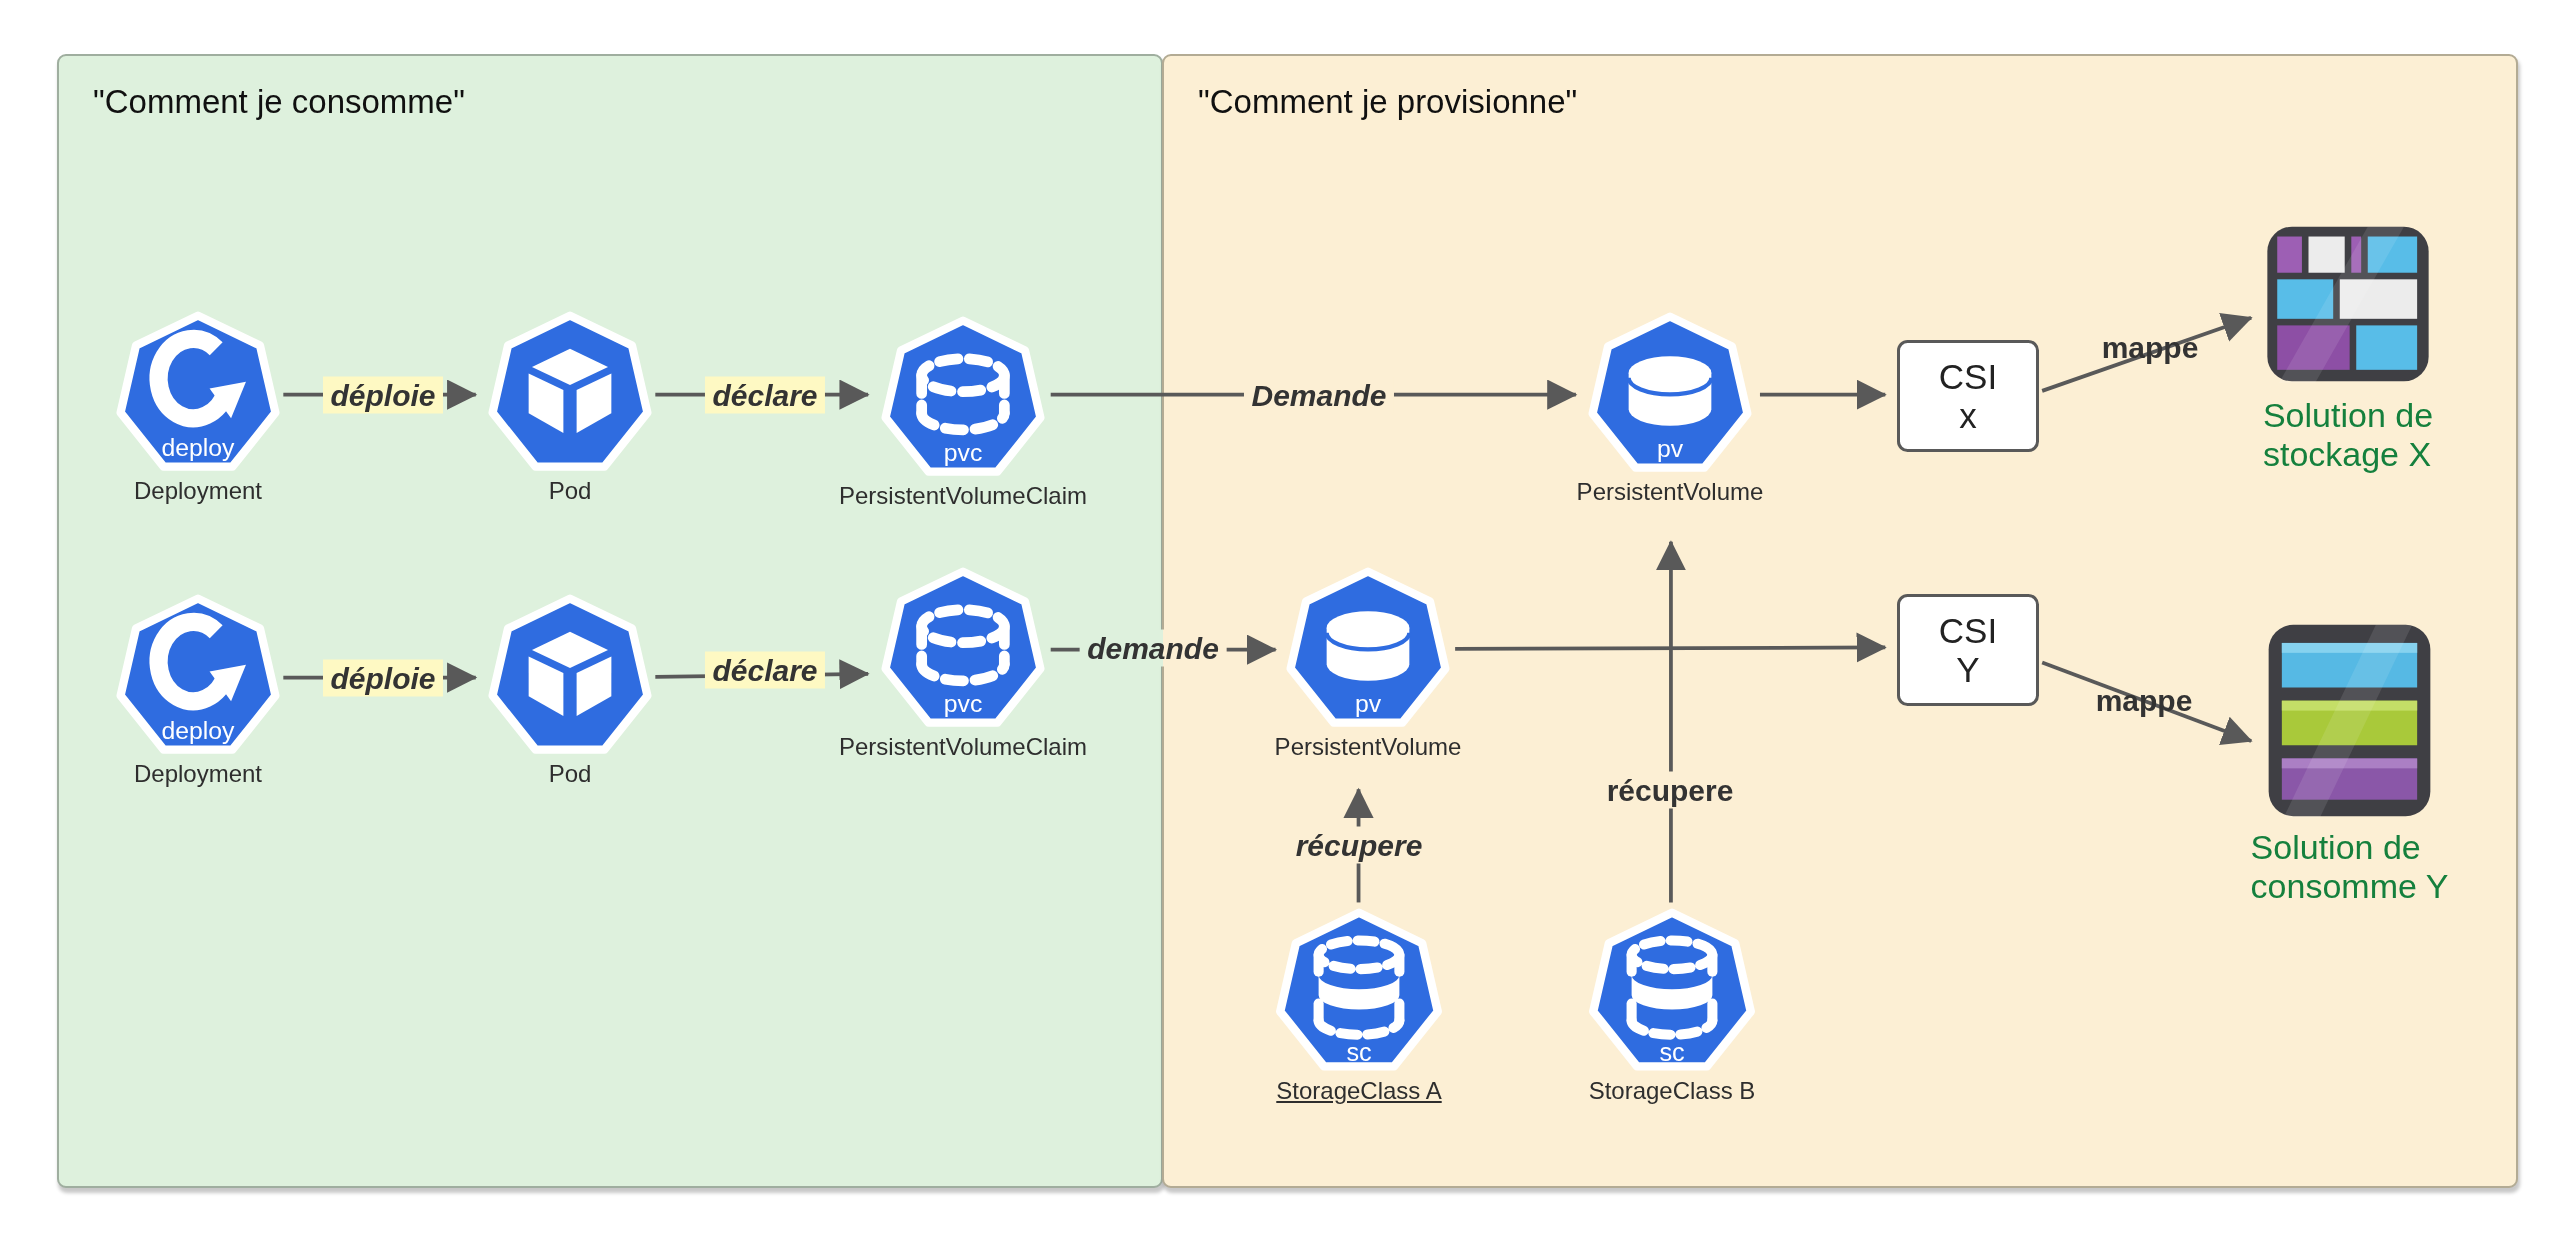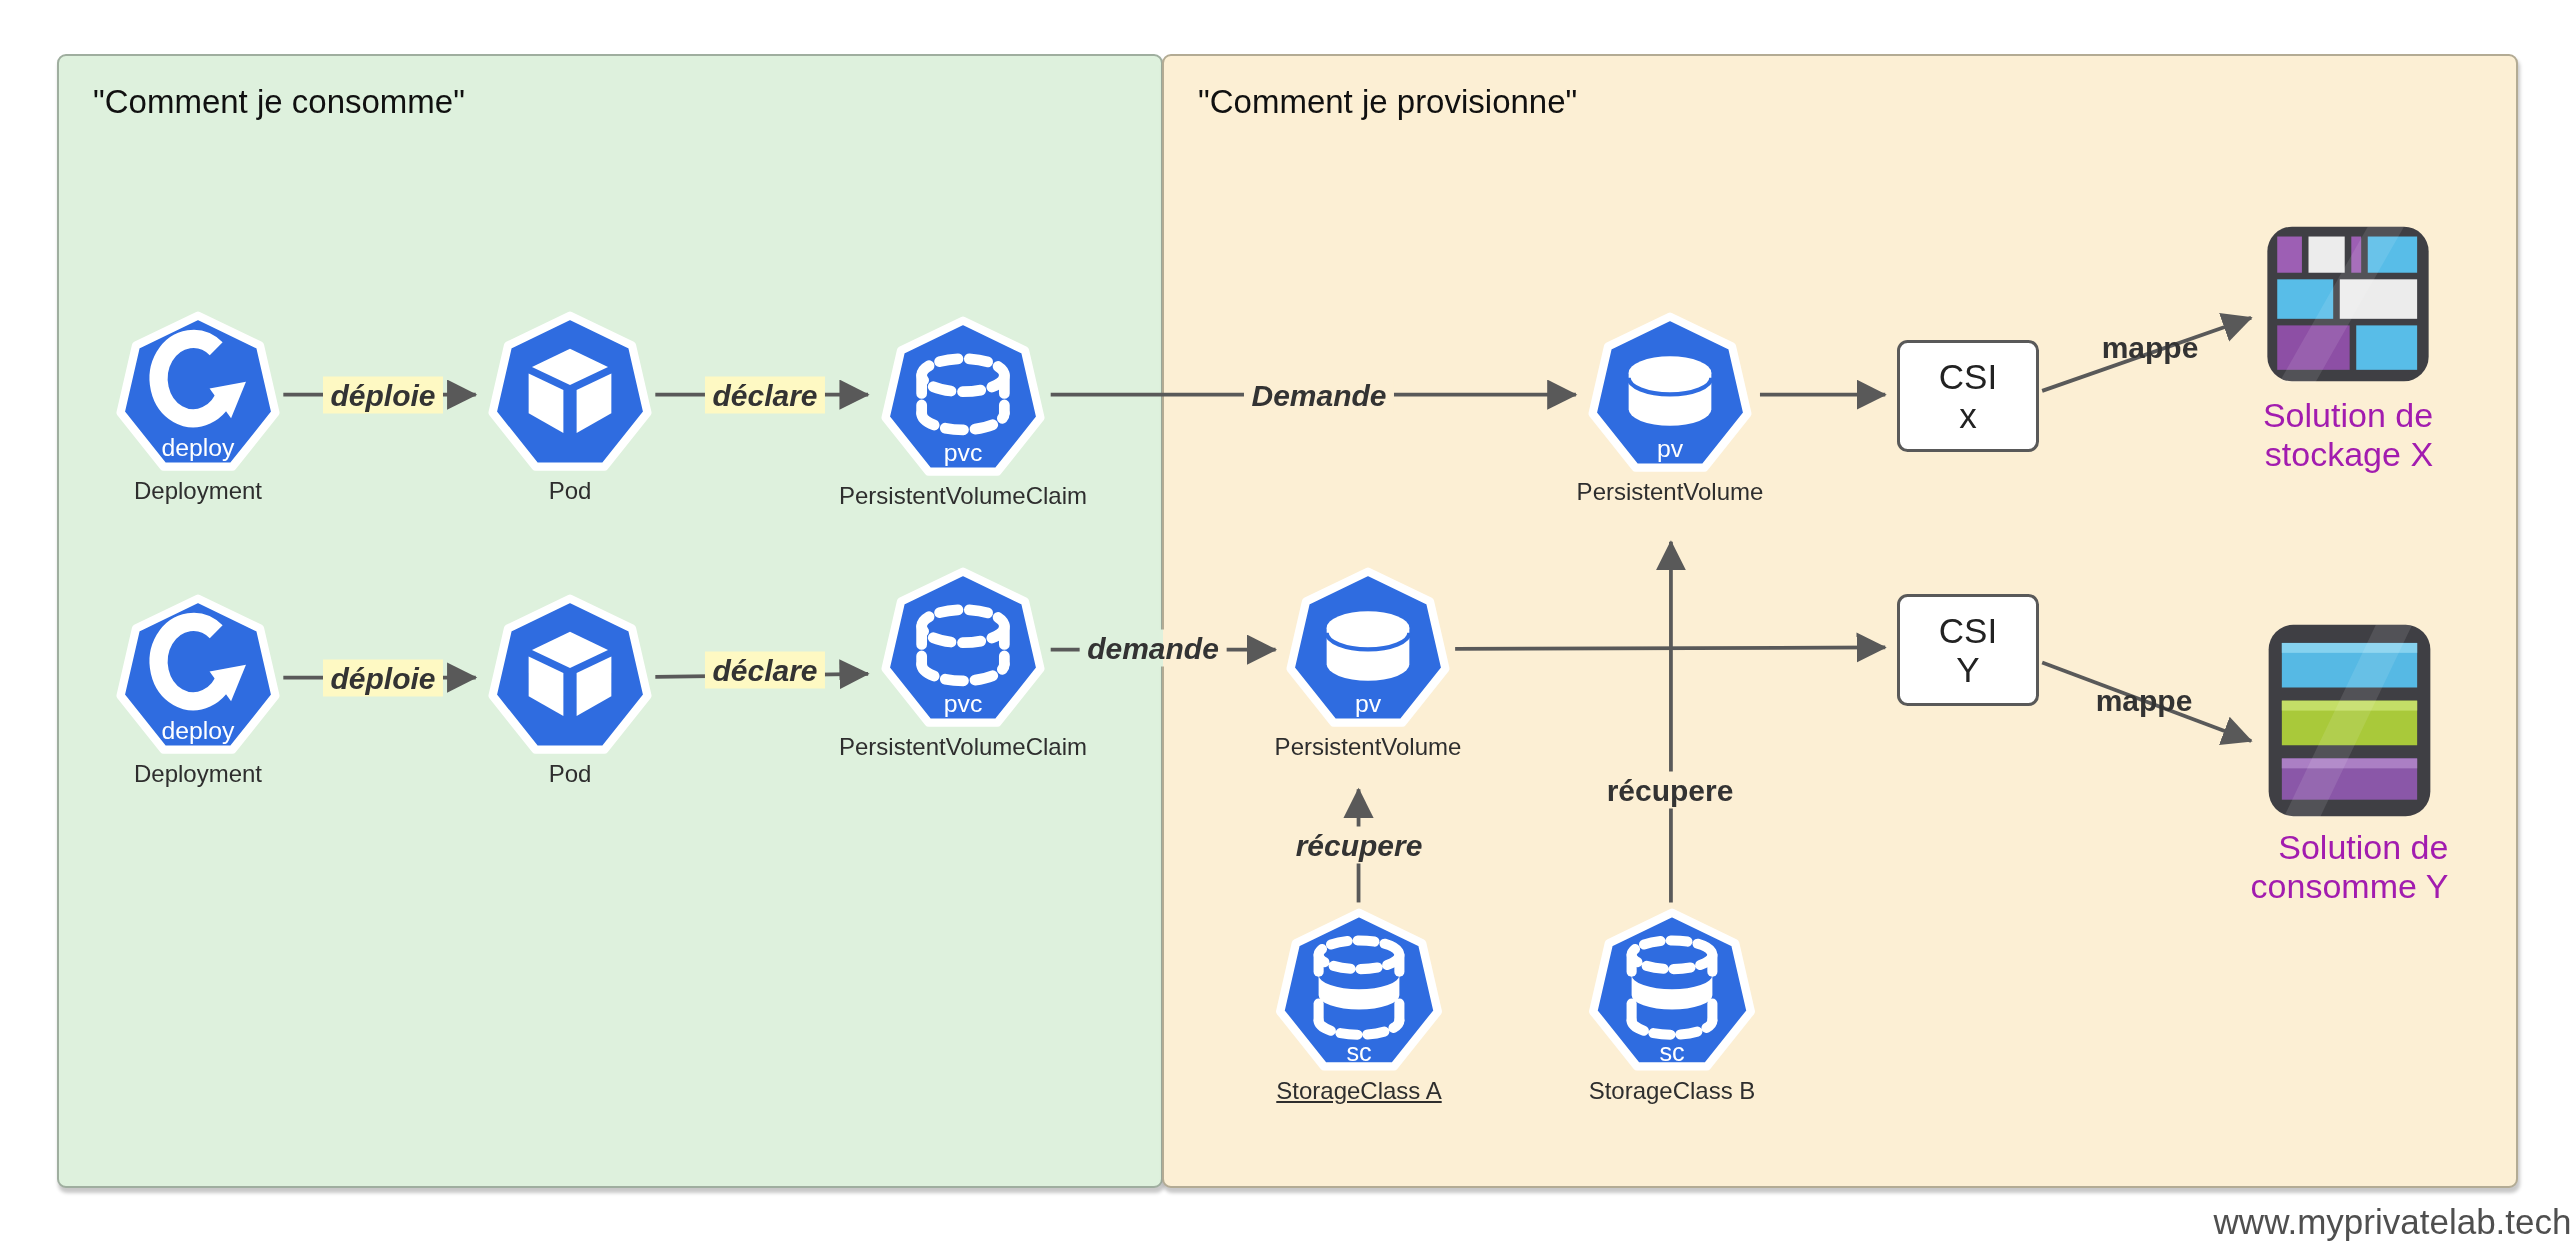--- a/index.html
+++ b/index.html
@@ -15,21 +15,21 @@
   .node svg.hepta{display:block;width:166px;height:172px;}
   .nlabel{position:absolute;left:50%;top:168px;transform:translateX(-50%);
           font-size:24px;color:#2e2e2e;white-space:nowrap;}
   .badge{fill:#ffffff;font-size:15px;font-family:"Liberation Sans",sans-serif;}
   .csi-box{position:absolute;width:142px;height:112px;background:#ffffff;border:3px solid #595959;
            border-radius:10.6px;display:flex;flex-direction:column;align-items:center;justify-content:center;
            font-size:35px;color:#222222;line-height:1.12;box-sizing:border-box;}
   .sol{position:absolute;width:168px;}
   .sol svg{display:block;width:100%;}
   .sol-label{position:absolute;left:50%;top:171px;transform:translateX(-50%);
-             font-size:34px;color:#a21caf;text-align:right;line-height:1.16;white-space:nowrap;}
+             font-size:34px;color:#15803d;text-align:left;line-height:1.16;white-space:nowrap;}
   .elabel{position:absolute;transform:translate(-50%,-50%);font-size:30px;font-weight:bold;
           color:#333333;padding:1.5px 7.5px;white-space:nowrap;}
   .it{font-style:italic;}
   .bg-green{background:#fef9c3;}
   .bg-peach{background:#fcefd4;}
   .bg-split{background:linear-gradient(90deg,#def1dd 0 57%,#fcefd4 57%);}
   .watermark{position:absolute;right:4.5px;bottom:3px;font-size:35px;color:rgba(55,55,55,0.88);
              text-shadow:2.3px 2.3px 0 #ffffff;white-space:nowrap;}
 </style>
 </head>
@@ -244,16 +244,15 @@
   <div class="elabel it bg-green" style="left:765px;top:395px;">déclare</div>
   <div class="elabel it bg-peach" style="left:1319px;top:395px;">Demande</div>
   <div class="elabel" style="left:2150px;top:347px;">mappe</div>
   <div class="elabel it bg-green" style="left:383px;top:678px;">déploie</div>
   <div class="elabel it bg-green" style="left:765px;top:670px;">déclare</div>
   <div class="elabel it bg-split" style="left:1153px;top:648px;">demande</div>
   <div class="elabel" style="left:2144px;top:700px;">mappe</div>
   <div class="elabel it bg-peach" style="left:1359px;top:845px;">récupere</div>
   <div class="elabel bg-peach" style="left:1670px;top:790px;">récupere</div>
 
-  <div class="watermark">www.myprivatelab.tech</div>
 
 </div>
 
 
 </body></html>

